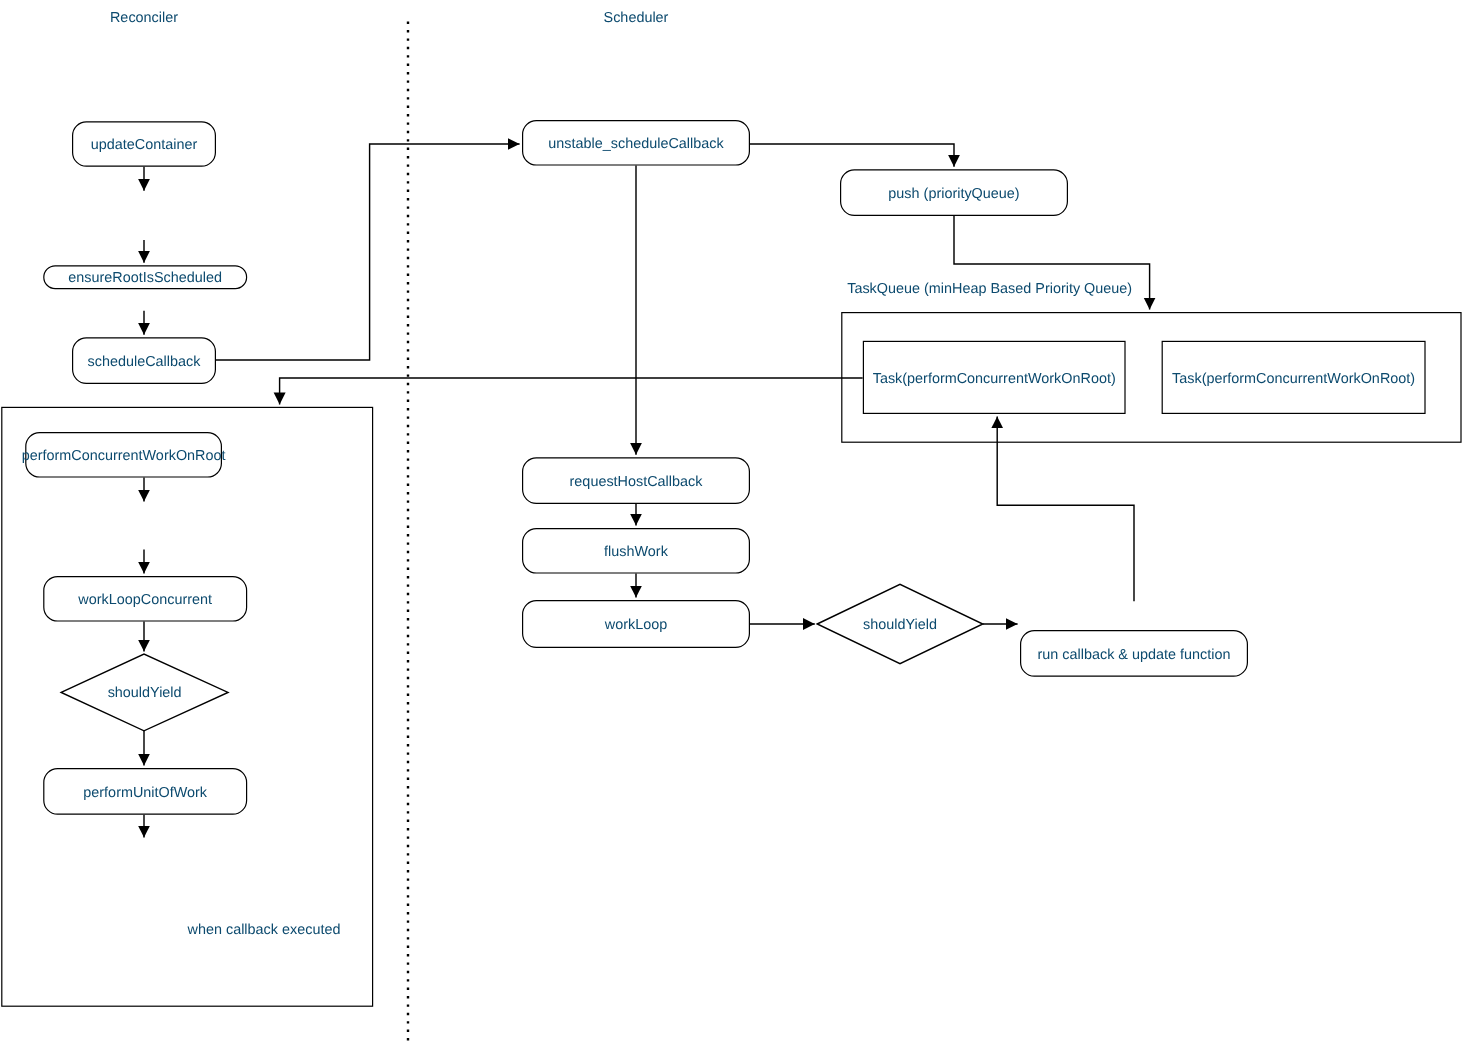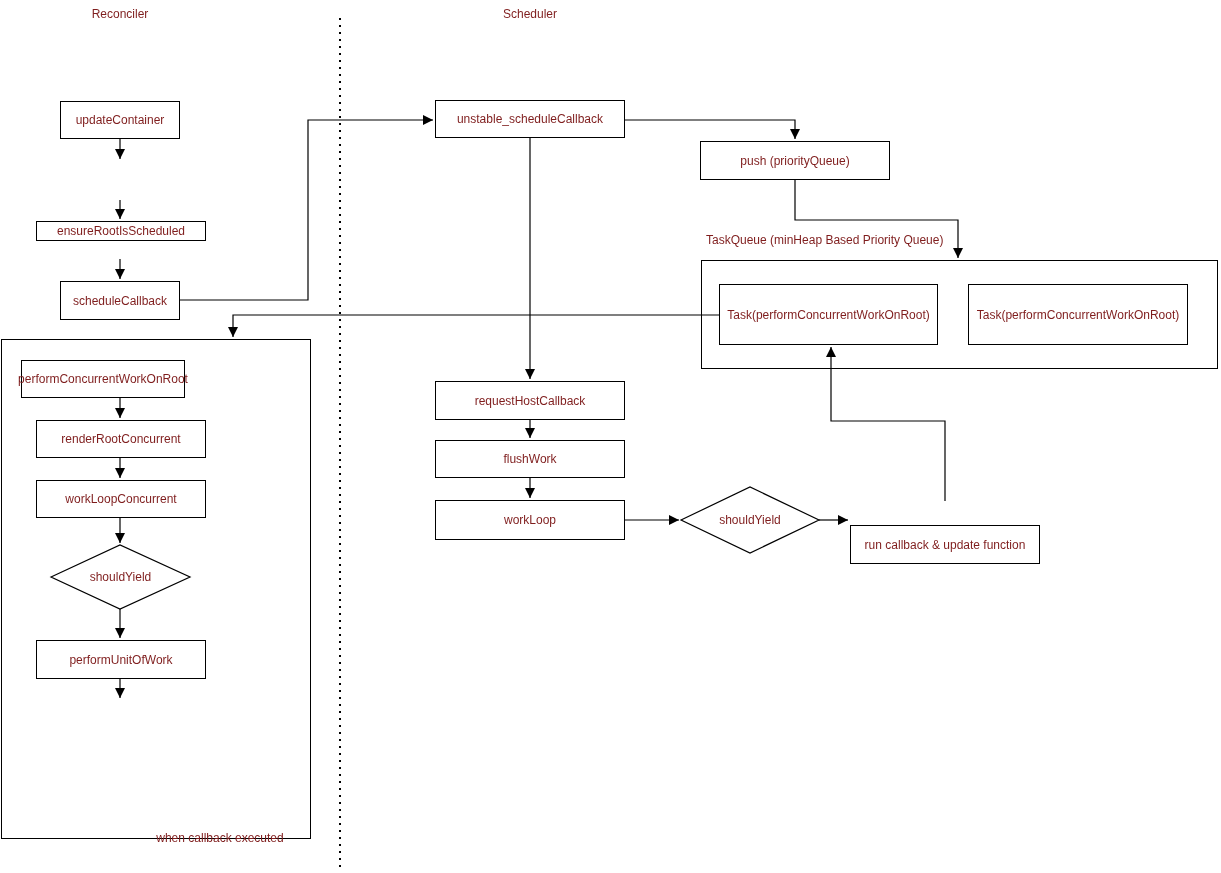--- a/index.html
+++ b/index.html
@@ -3,36 +3,36 @@
 <meta charset="utf-8">
 <style>
   html, body { margin: 0; padding: 0; background: #ffffff; }
   .canvas {
     position: relative;
     width: 1221px;
     height: 873px;
     background: #ffffff;
     font-family: "Liberation Sans", "DejaVu Sans", sans-serif;
     font-size: 12px;
-    color: #7f1d1d;
+    color: #0c4a6e;
     overflow: hidden;
   }
   .wires { position: absolute; left: 0; top: 0; }
   .node {
     position: absolute;
     box-sizing: border-box;
     background: #ffffff;
     border: 1px solid #000000;
     display: flex;
     align-items: center;
     justify-content: center;
     white-space: nowrap;
     text-align: center;
   }
-  .round { border-radius: 0; }
+  .round { border-radius: 12px; }
   .frame {
     position: absolute;
     box-sizing: border-box;
     border: 1px solid #000000;
     background: transparent;
   }
   .floating-label {
     position: absolute;
     white-space: nowrap;
     display: flex;
@@ -92,25 +92,24 @@
 
   <div class="lane-title" style="left:60px; top:7px; width:120px;">Reconciler</div>
   <div class="lane-title" style="left:470px; top:7px; width:120px;">Scheduler</div>
 
   <div class="node round" style="left:60px; top:101px; width:120px; height:38px;">updateContainer</div>
   <div class="node round" style="left:36px; top:221px; width:170px; height:20px;">ensureRootIsScheduled</div>
   <div class="node round" style="left:60px; top:281px; width:120px; height:39px;">scheduleCallback</div>
 
   <div class="frame" style="left:1px; top:339px; width:310px; height:500px;"></div>
   <div class="node round" style="left:21px; top:360px; width:164px; height:38px;">performConcurrentWorkOnRoot</div>
-  <div class="node round" style="left:36px; top:420px; width:170px; height:38px;">renderRootConcurrent</div>
   <div class="node round" style="left:36px; top:480px; width:170px; height:38px;">workLoopConcurrent</div>
   <div class="floating-label" style="left:51px; top:563px; width:139px; height:28px;">shouldYield</div>
   <div class="node round" style="left:36px; top:640px; width:170px; height:39px;">performUnitOfWork</div>
-  <div class="floating-label" style="left:145px; top:830px; width:150px; height:15px;">when callback executed</div>
+  <div class="floating-label" style="left:145px; top:766px; width:150px; height:15px;">when callback executed</div>
 
   <div class="node round" style="left:435px; top:100px; width:190px; height:38px;">unstable_scheduleCallback</div>
   <div class="node round" style="left:700px; top:141px; width:190px; height:39px;">push (priorityQueue)</div>
 
   <div class="floating-label" style="left:706px; top:233px; height:14px;">TaskQueue (minHeap Based Priority Queue)</div>
   <div class="frame" style="left:701px; top:260px; width:517px; height:109px;"></div>
   <div class="node" style="left:719px; top:284px; width:219px; height:61px;">Task(performConcurrentWorkOnRoot)</div>
   <div class="node" style="left:968px; top:284px; width:220px; height:61px;">Task(performConcurrentWorkOnRoot)</div>
 
   <div class="node round" style="left:435px; top:381px; width:190px; height:39px;">requestHostCallback</div>

